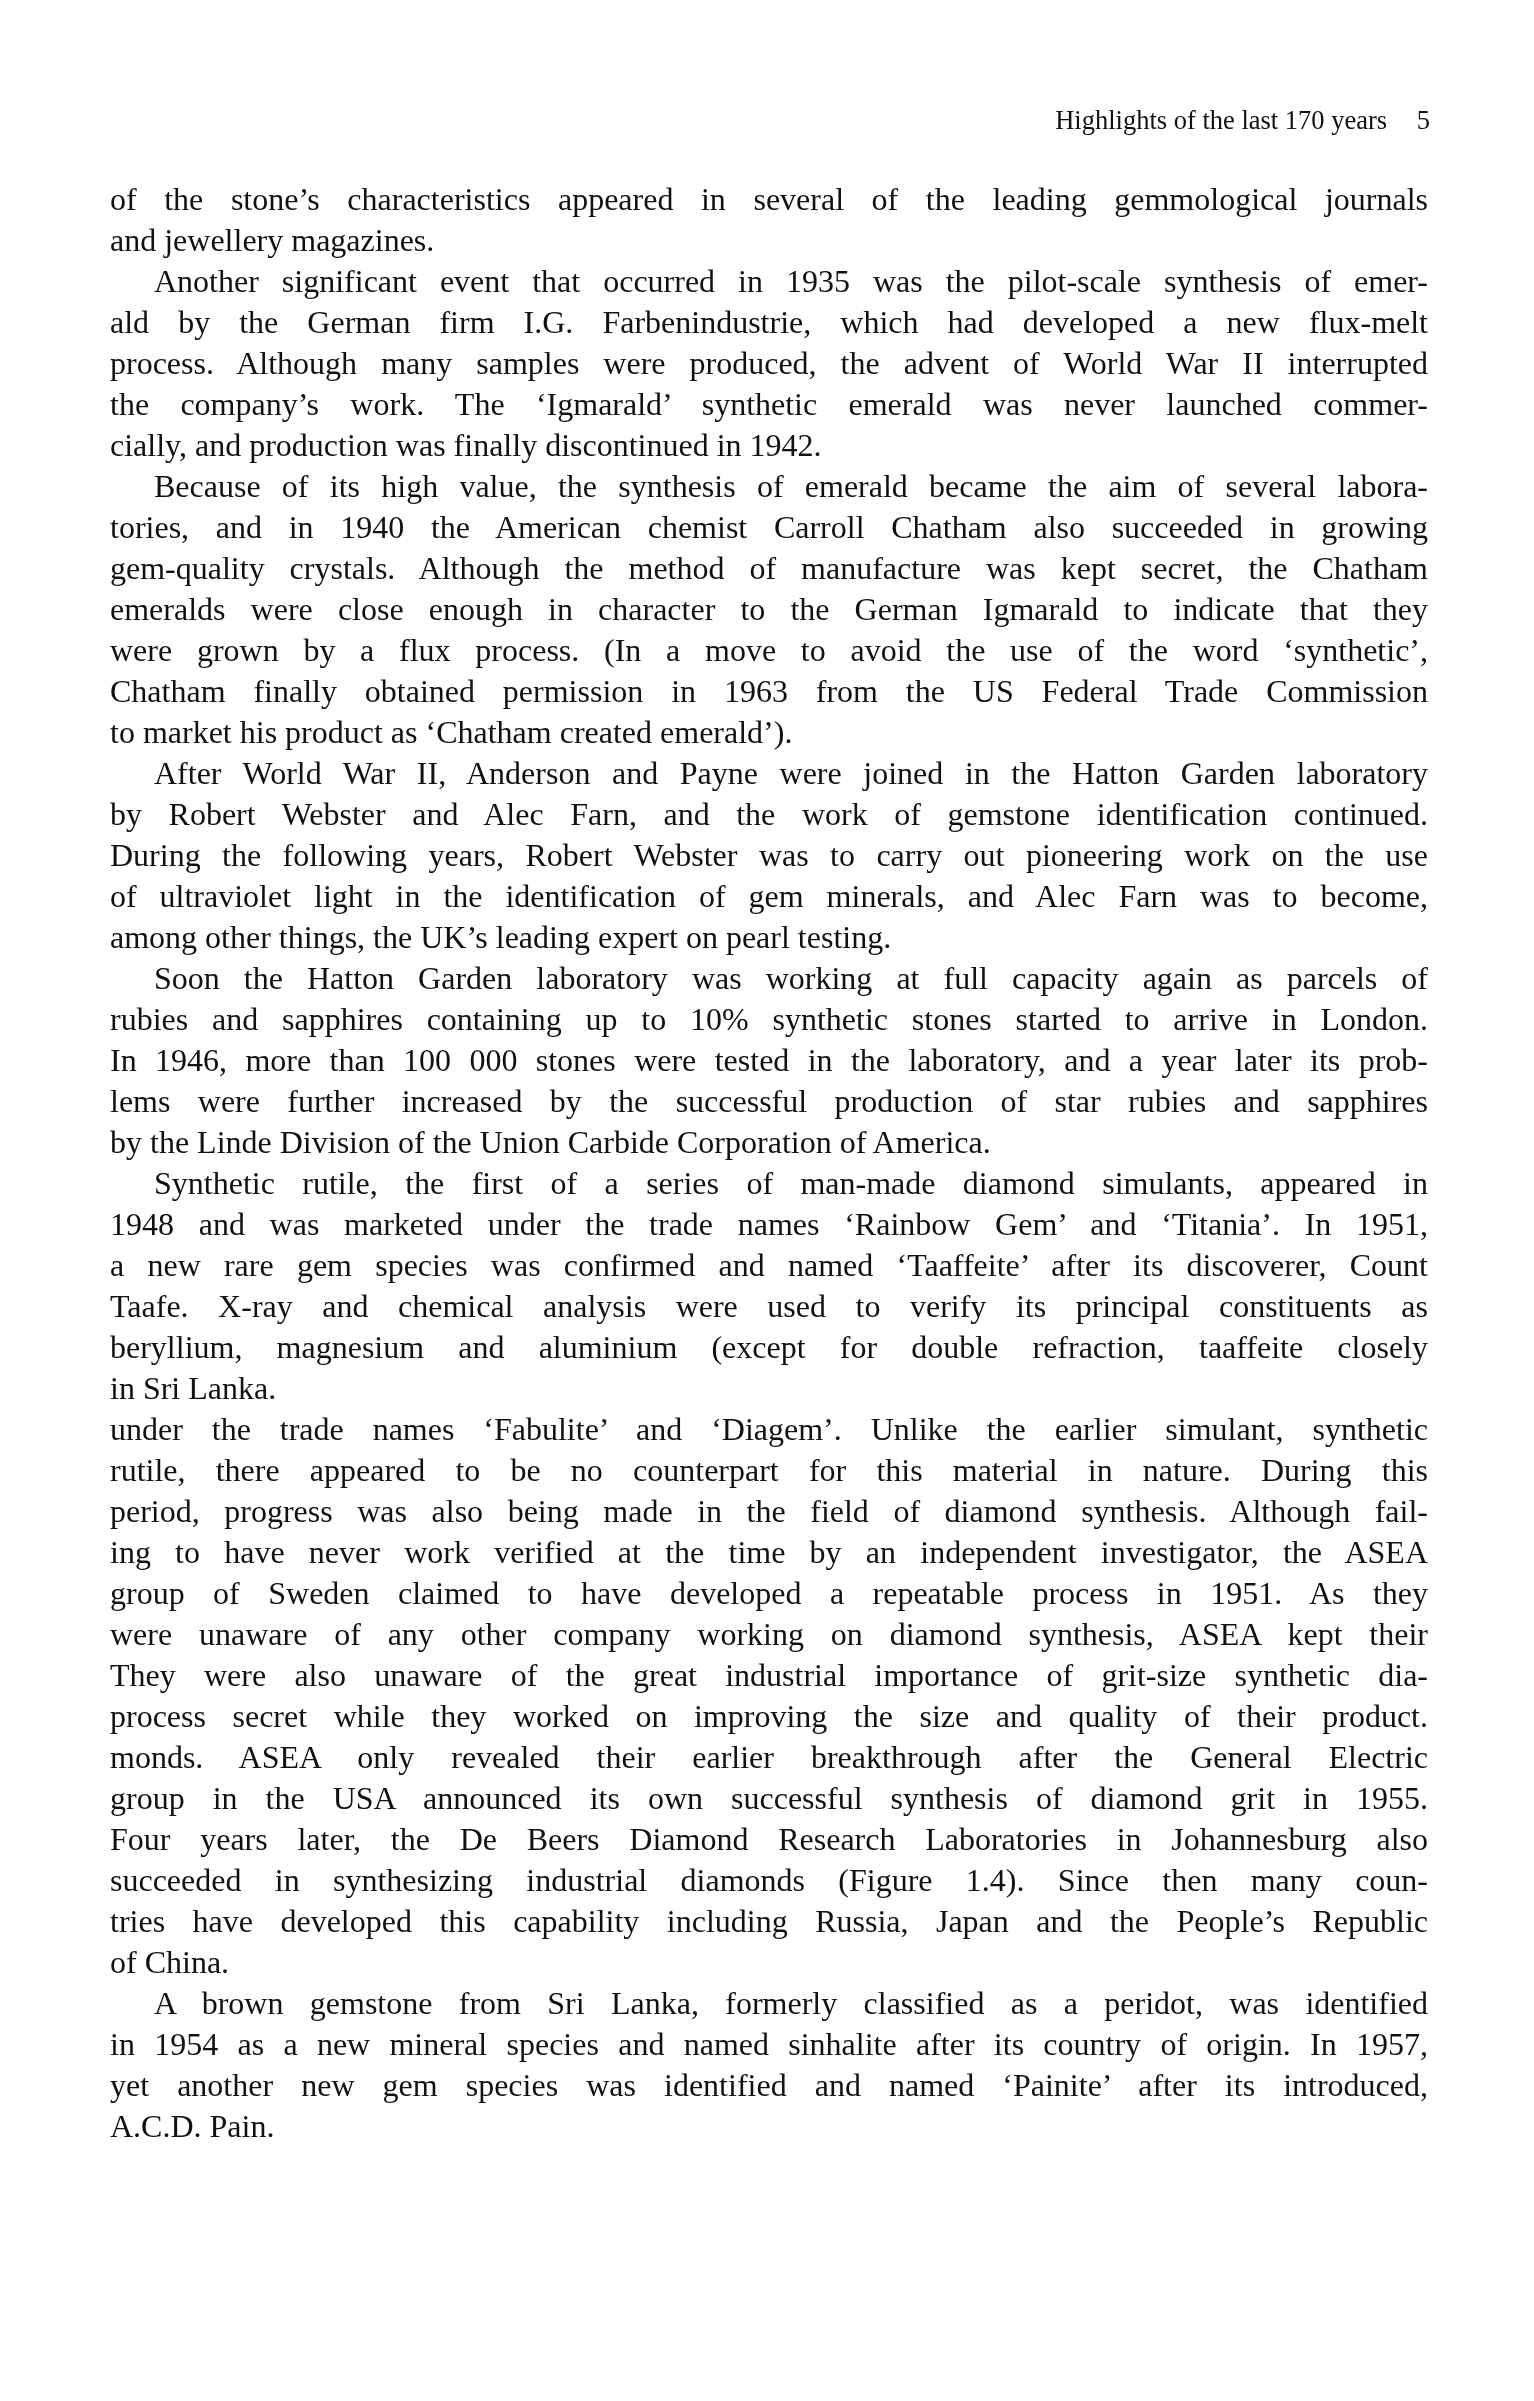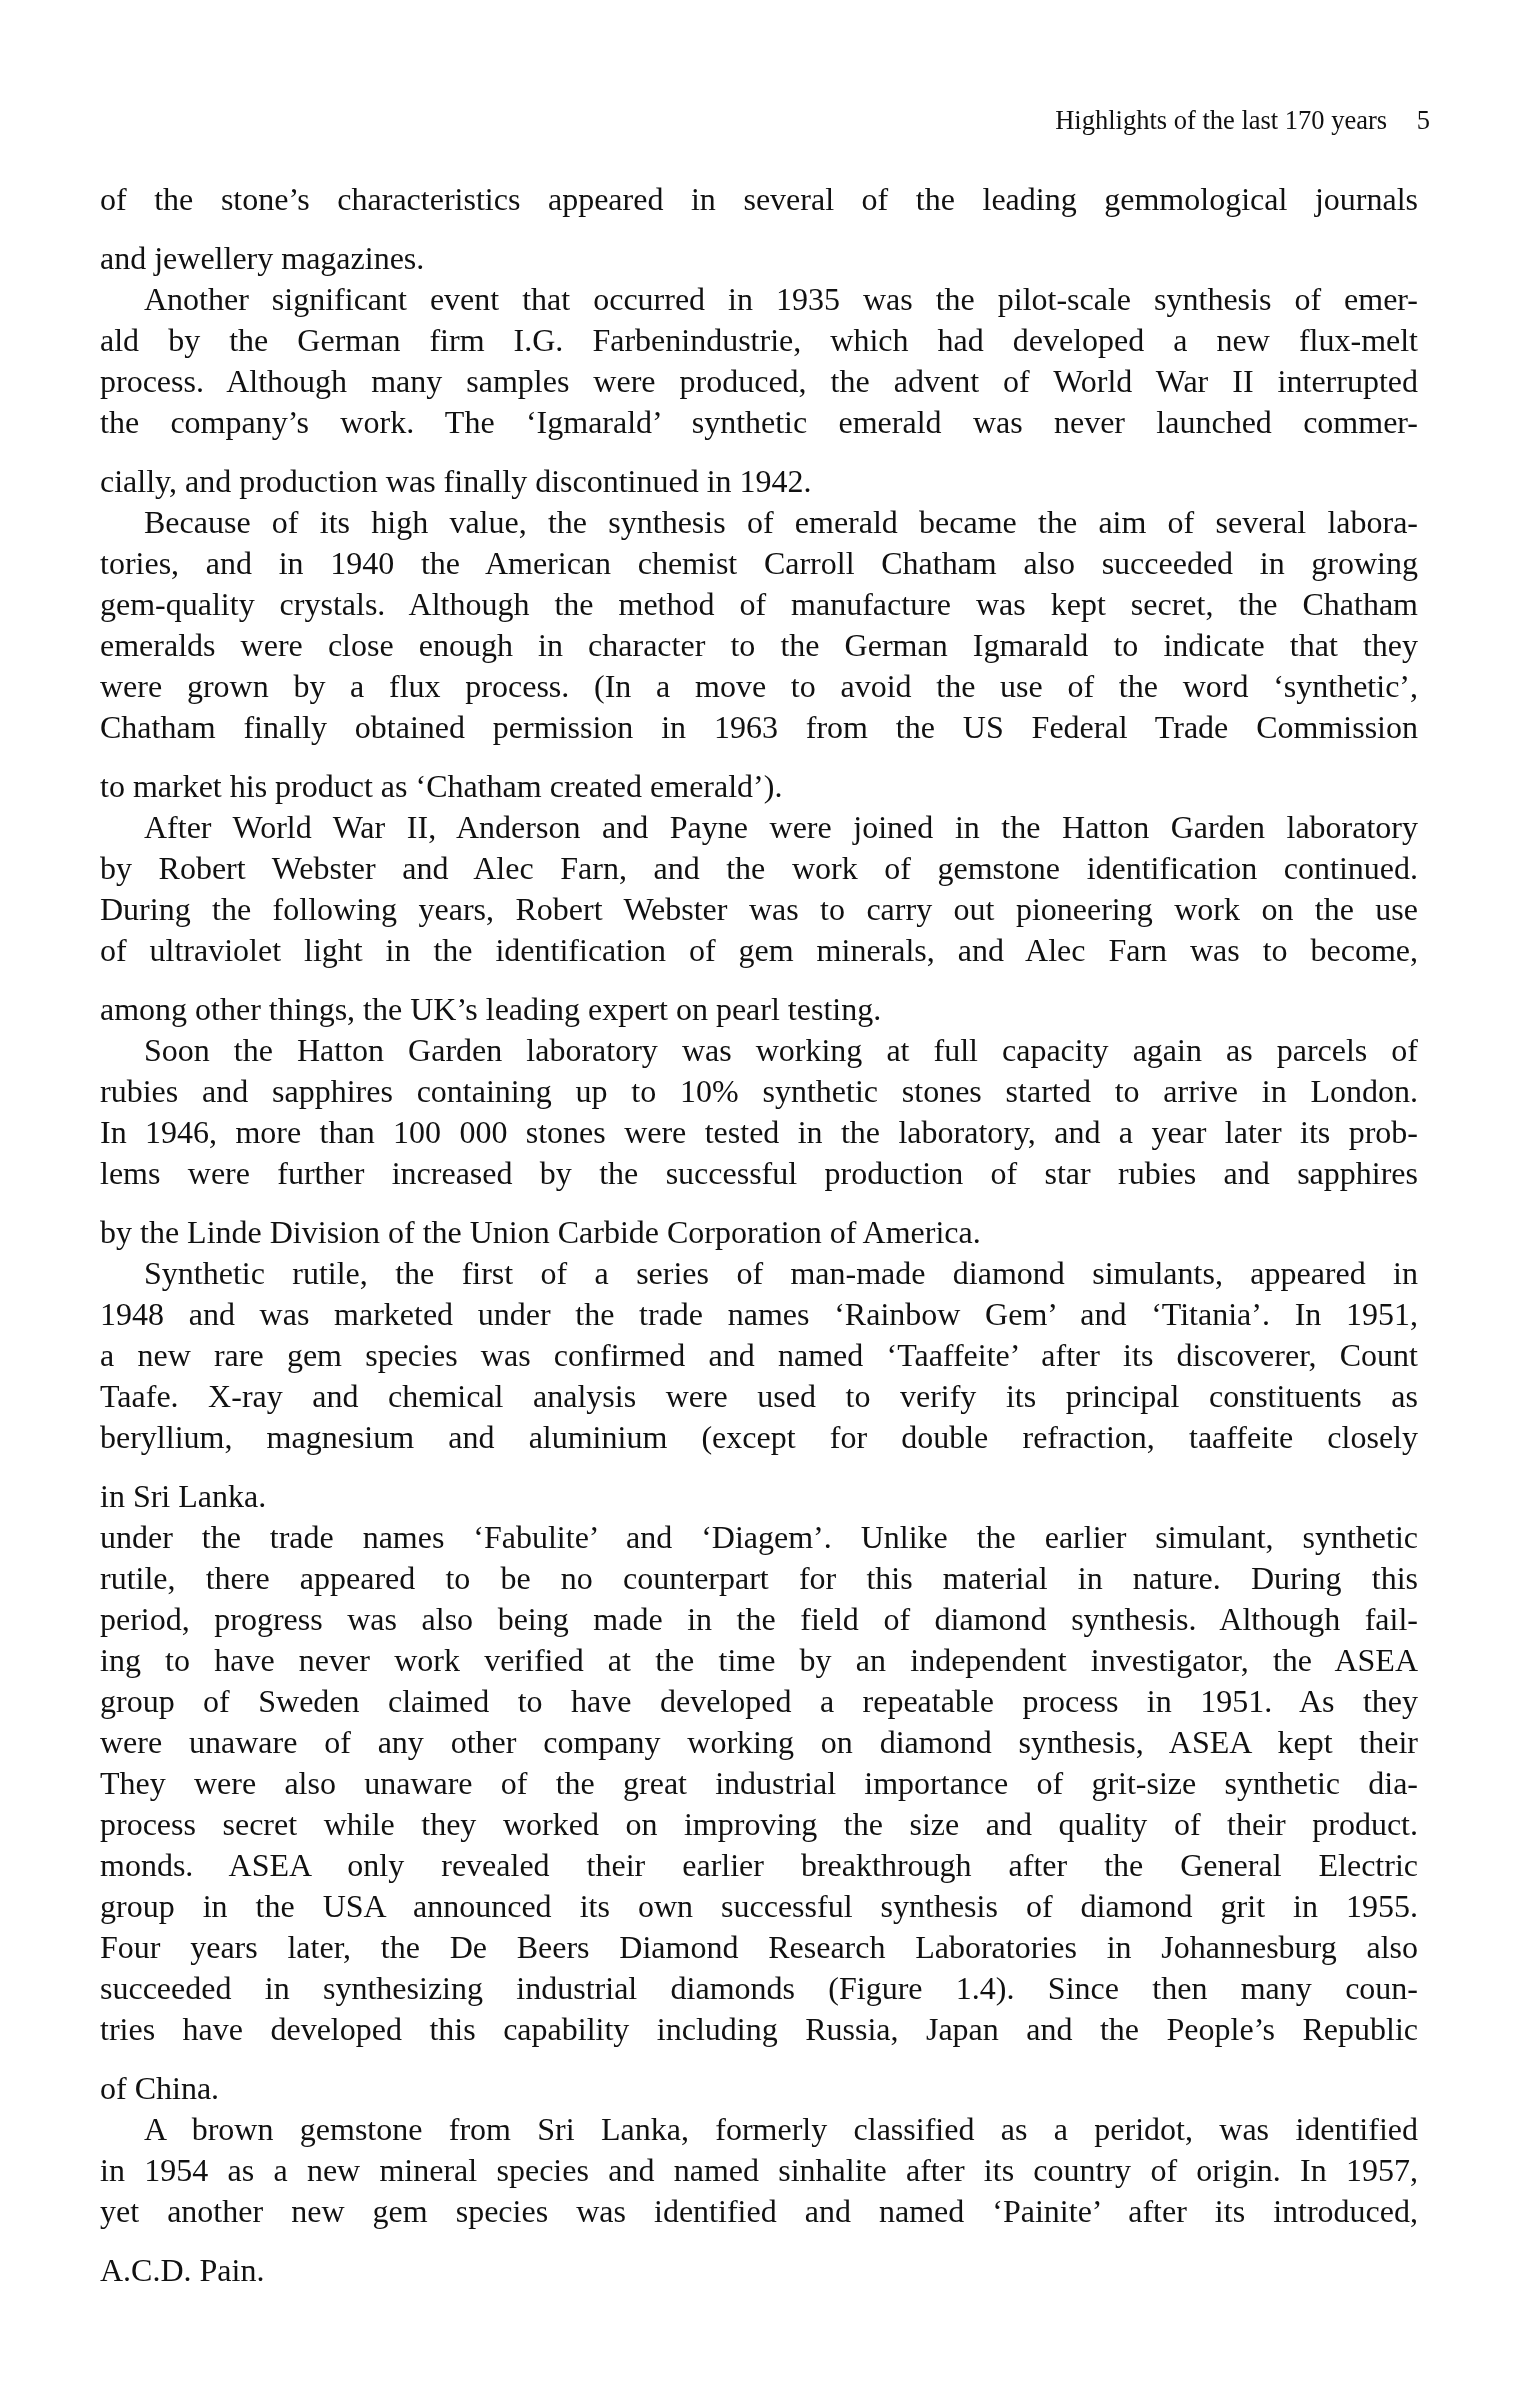--- a/index.html
+++ b/index.html
@@ -1,24 +1,24 @@
 <!DOCTYPE html>
 <html style="font-size:14px"><head>
 <meta charset="utf-8">
 <style>
   html, body { margin: 0; padding: 0; background: #ffffff; }
   body { width: 1534px; height: 2401px; position: relative; overflow: hidden;
          font-family: "Liberation Serif", "DejaVu Serif", serif; color: #111111; }
   .header { position: absolute; top: 104px; right: 104px; font-size: 26.5px;
             line-height: 32px; white-space: nowrap; }
   .header .page-num { display: inline-block; margin-left: 23px; }
-  .body-text { position: absolute; left: 100px; top: 179px; width: 1318px; font-size: 32px; }
+  .body-text { position: absolute; left: 110px; top: 179px; width: 1318px; font-size: 32px; }
   .line { display: block; height: 41px; line-height: 41px; white-space: nowrap;
           text-align: justify; text-align-last: justify; }
-  .line.last { text-align-last: left; margin-top: 18px; }
+  .line.last { text-align-last: left; }
   .line.indent { padding-left: 44px; }
 </style>
 </head>
 <body>
 
 <div class="header">
   <span>Highlights of the last 170 years</span>
   <span class="page-num">5</span>
 </div>
 

